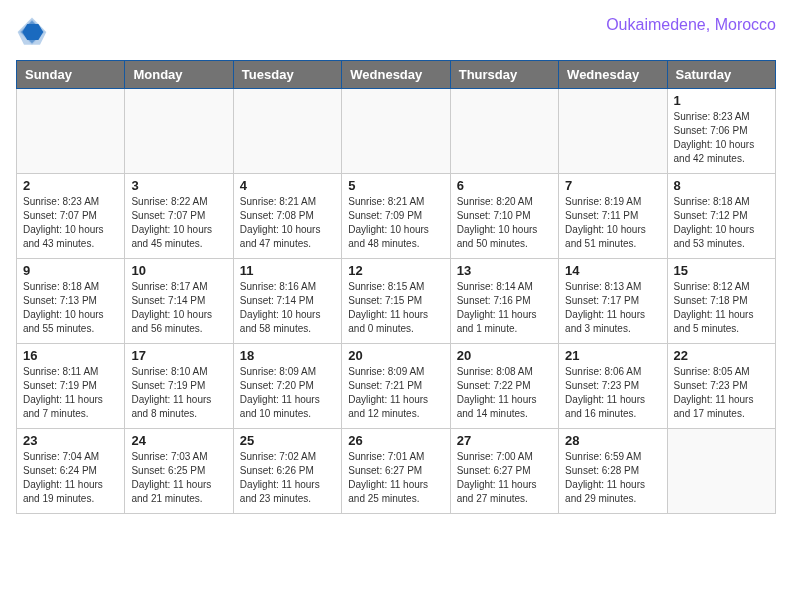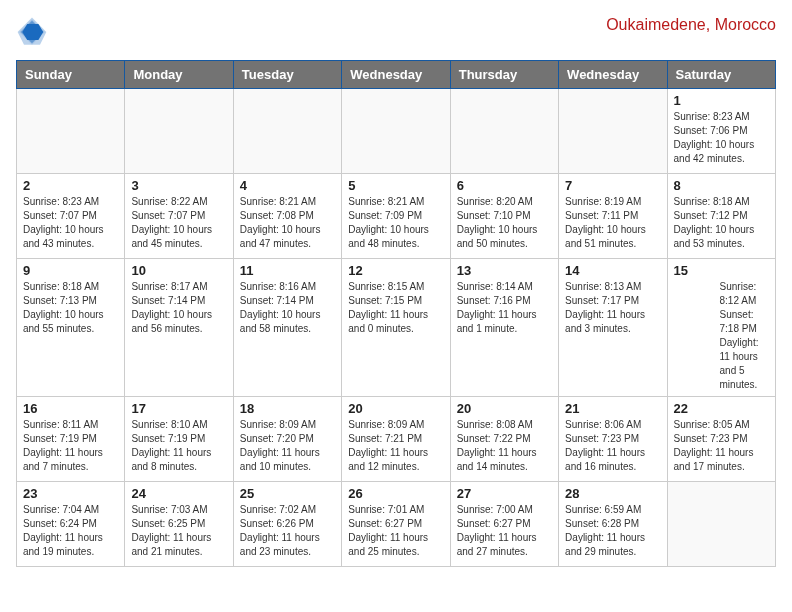--- a/index.html
+++ b/index.html
@@ -37,21 +37,21 @@
     .title-block {
       text-align: right;
     }
     .month-title {
       font-size: 36px;
       font-weight: bold;
       color: #222;
     }
     .location {
       font-size: 16px;
-      color: #b91c1c;
+      color: #8b5cf6;
     }
     .calendar {
       width: 100%;
       border-collapse: collapse;
       border: 1px solid #ccc;
     }
     .calendar th {
       background: #737373;
       color: #fff;
       text-align: left;
@@ -219,21 +219,21 @@
         </td>
         <td>
           <div class="day-num">14</div>
           <div class="day-info" style="white-space: pre-line;">Sunrise: 8:13 AM
 Sunset: 7:17 PM
 Daylight: 11 hours
 and 3 minutes.</div>
         </td>
         <td>
           <div class="day-num">15</div>
-          <div class="day-info" style="white-space: pre-line; margin-left: 46px;">Sunrise: 8:12 AM
+          <div class="day-info" style="white-space: pre-line;">Sunrise: 8:12 AM
 Sunset: 7:18 PM
 Daylight: 11 hours
 and 5 minutes.</div>
         </td>
       </tr>
       <tr>
         <td>
           <div class="day-num">16</div>
           <div class="day-info" style="white-space: pre-line;">Sunrise: 8:11 AM
 Sunset: 7:19 PM

